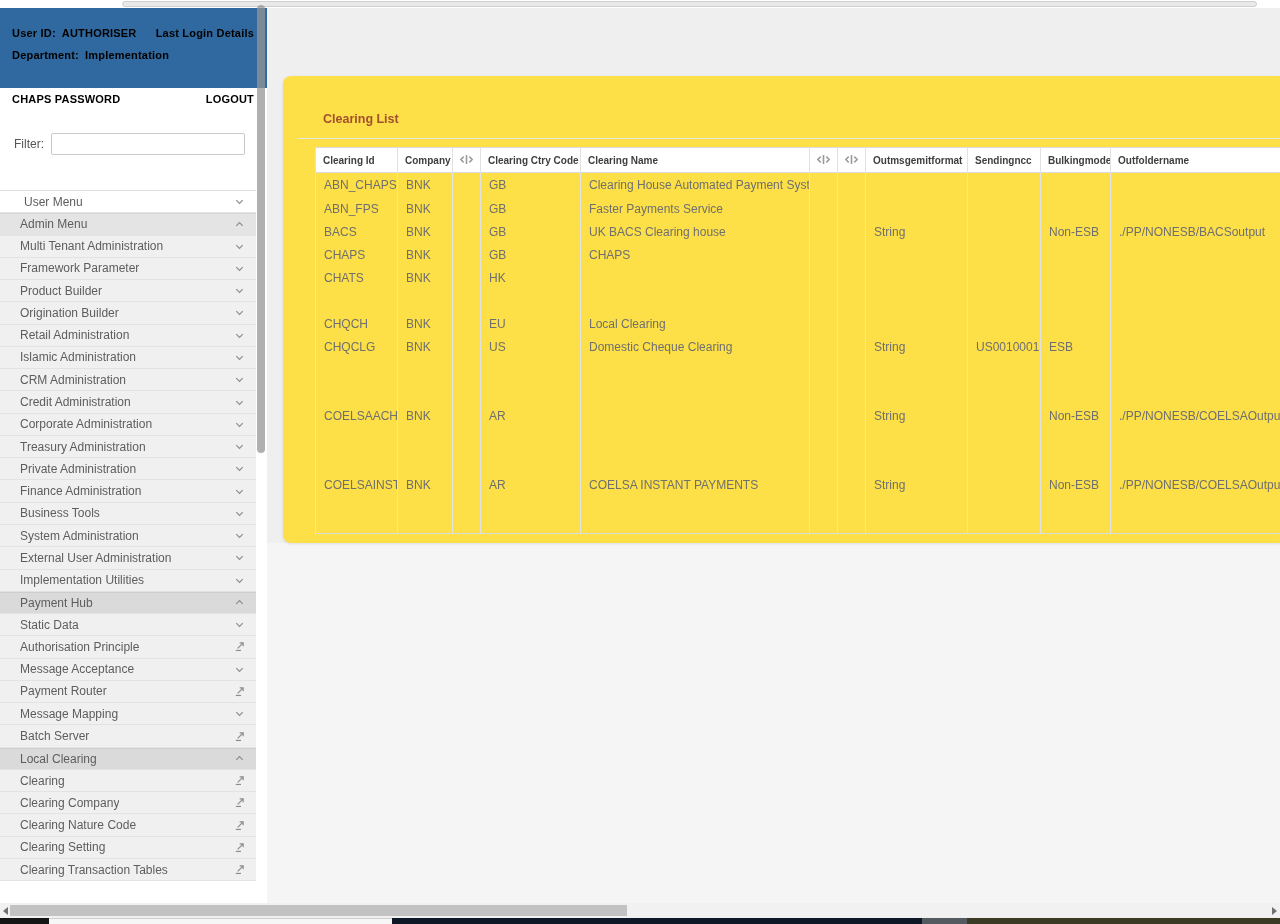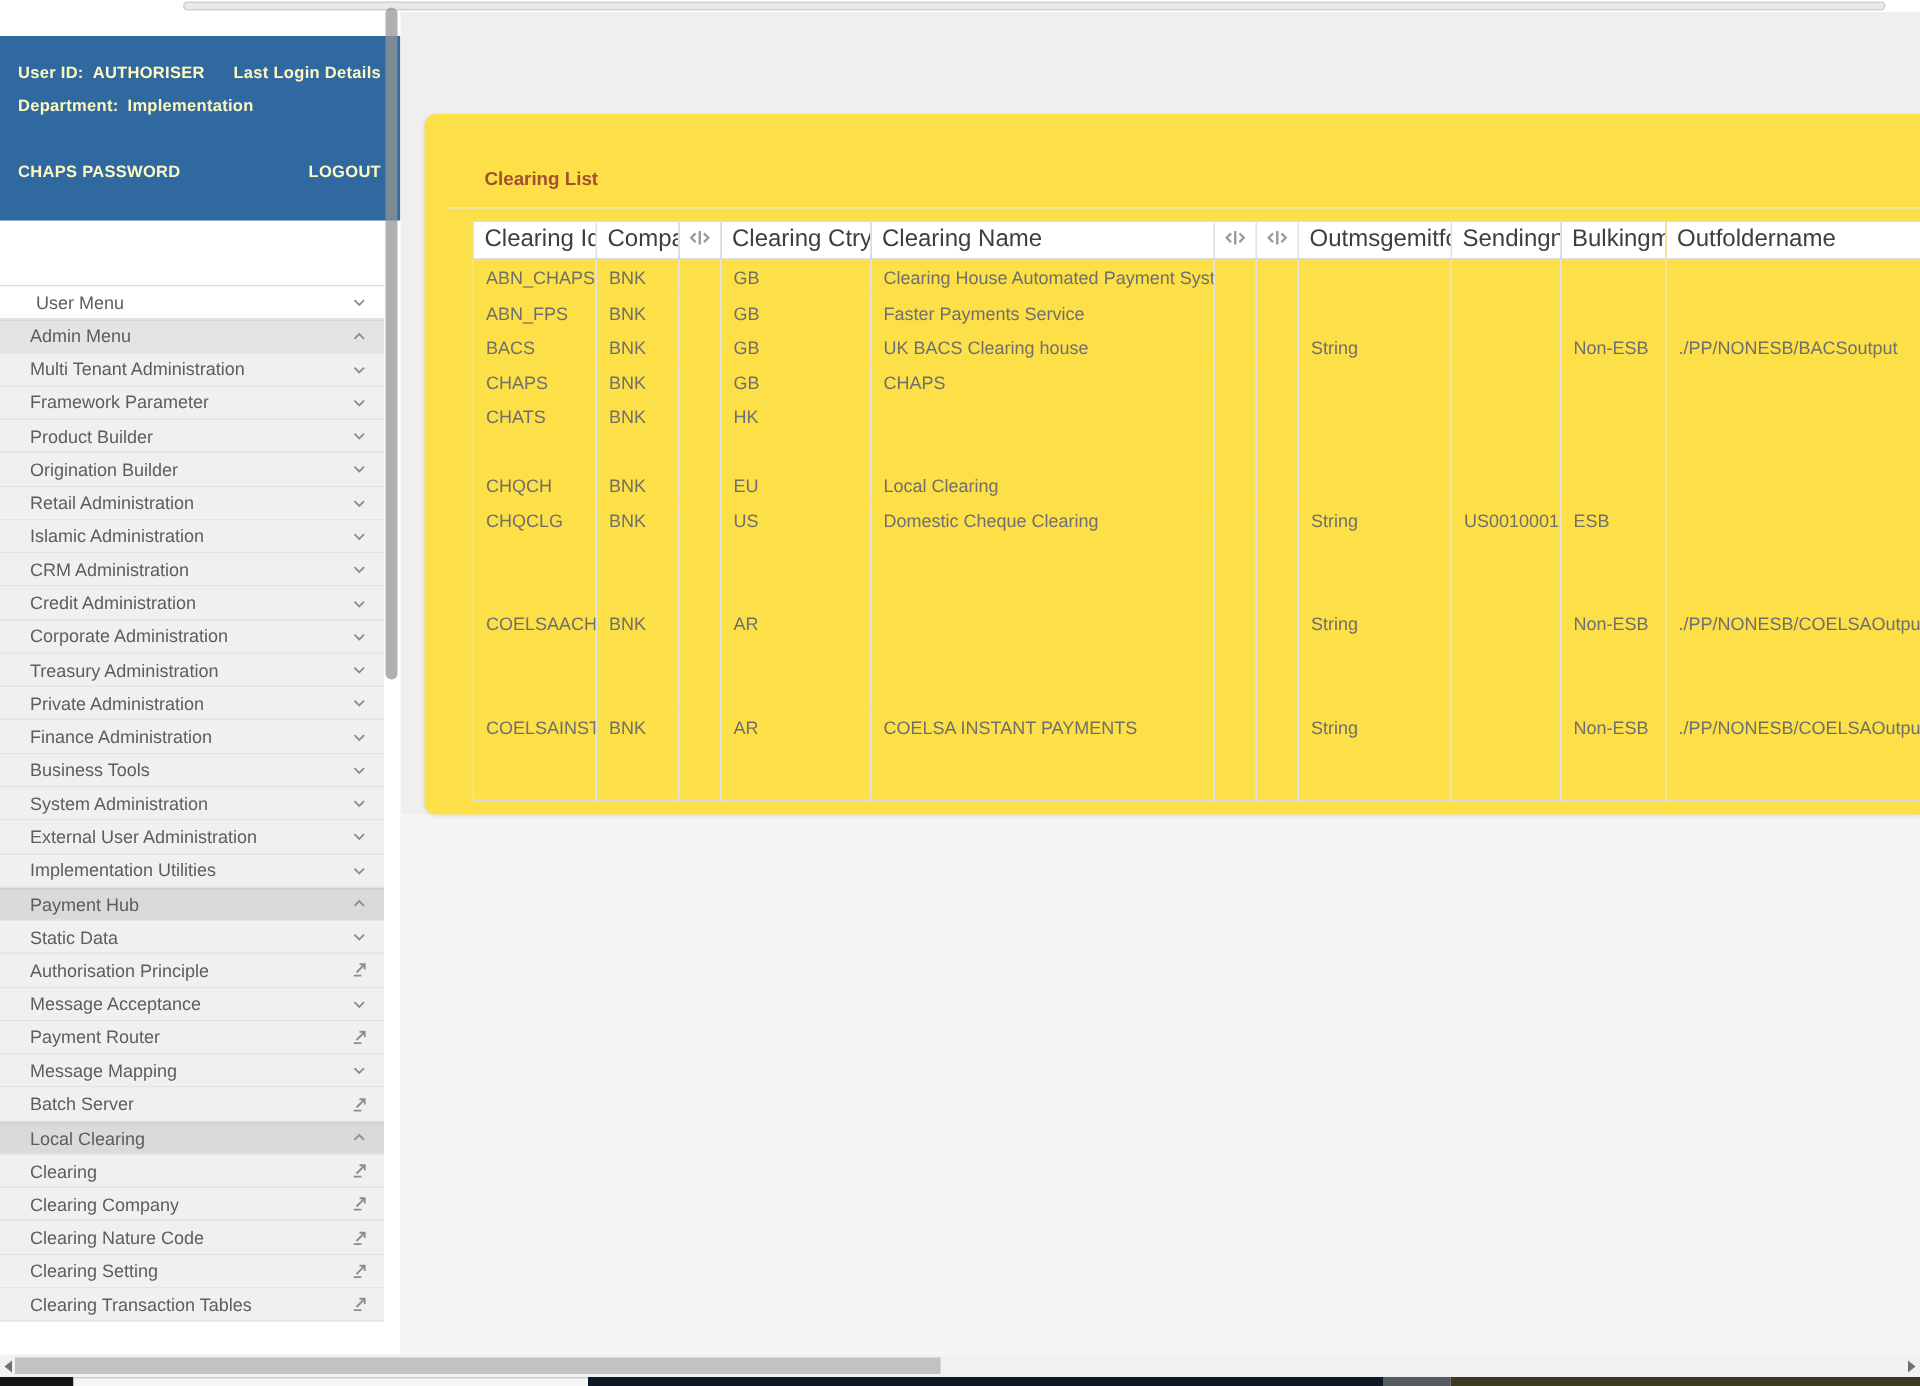--- a/index.html
+++ b/index.html
@@ -6,21 +6,21 @@
   html,body { width:1280px; height:924px; overflow:hidden; }
   body { font-family:"Liberation Sans", sans-serif; background:#ffffff; position:relative; }
 
   
   .top-strip { position:absolute; left:122px; top:1px; width:1135px; height:6px;
     background:#e9e9e9; border:1px solid #cfcfcf; border-radius:3px; }
 
   
   .sidebar { position:absolute; left:0; top:8px; width:267px; height:895px; background:#ffffff; overflow:hidden; }
 
-  .blue-header { position:absolute; left:0; top:16px; width:267px; height:123px; background:#30699f; color:#fef9c3; }
+  .blue-header { position:absolute; left:0; top:0; width:267px; height:80px; background:#30699f; color:#000000; }
   .bh-row { position:absolute; left:12px; right:13px; display:flex; justify-content:space-between; align-items:center;
     font-size:11px; font-weight:bold; letter-spacing:.2px; }
   .bh-row .pair span { margin-right:6px; }
   .bh-link { cursor:pointer; }
 
   .filter-row { position:absolute; left:0; top:125px; width:256px; height:22px; display:flex; align-items:center; }
   .filter-label { font-size:12px; color:#555; margin-left:14px; }
   .filter-input { margin-left:7px; width:194px; height:22px; border:1px solid #c9c9c9; border-radius:2px; background:#fff; font-size:12px; padding:0 5px; }
 
   .menu { position:absolute; left:0; top:182px; width:256px; border-top:1px solid #dedede; }
@@ -41,21 +41,21 @@
   .main-bg { position:absolute; left:267px; top:8px; width:1013px; height:895px; background:#efefef; }
   .main-bg-lower { position:absolute; left:267px; top:543px; width:1013px; height:360px; background:#f5f5f5; }
 
   .card { position:absolute; left:283px; top:76px; width:997px; height:467px; background:#fde047;
     border-radius:8px 0 0 8px; box-shadow:0 1px 3px rgba(0,0,0,.10); overflow:hidden; }
   .card-title { position:absolute; left:40px; top:36px; font-size:12.5px; font-weight:bold; color:#a2502f; }
   .card-divider { position:absolute; left:15px; right:0; top:62px; height:1px; background:#e6e6e6; }
 
   .table-wrap { position:absolute; left:32px; top:71px; width:965px; height:387px; overflow:hidden; }
   table.clearing { border-collapse:collapse; table-layout:fixed; width:1025px; border:1px solid #dcdcdc; }
-  table.clearing th { height:25px; font-size:16px; font-weight:400; color:#3e3e3e; text-align:left;
+  table.clearing th { height:25px; font-size:10px; font-weight:700; color:#3e3e3e; text-align:left;
     padding:0 4px 0 7px; border-left:1px solid #e2e2e2; border-bottom:1px solid #dcdcdc;
     white-space:nowrap; overflow:hidden; background:#fff; }
   table.clearing th.resize { text-align:center; padding:0; }
   table.clearing td { font-size:12px; color:#6f6f6f; vertical-align:top; padding:5px 4px 0 8px;
     border-left:1px solid #e2e2e2; white-space:nowrap; overflow:hidden; }
 
   
   .h-scroll { position:absolute; left:0; top:903px; width:1280px; height:15px; background:#f1f1f1; }
   .h-thumb { position:absolute; left:10px; top:2px; width:617px; height:11px; background:#c2c2c2; }
   .arrow-left { position:absolute; left:3px; top:3.5px; width:0; height:0;
@@ -87,20 +87,24 @@
       <span class="pair">
         <span>Department:</span><span>Implementation</span>
       </span>
     </div>
     <div class="bh-row" style="top:85px;">
       <span class="bh-link">CHAPS PASSWORD</span>
       <span class="bh-link">LOGOUT</span>
     </div>
   </div>
 
+  <div class="filter-row">
+    <span class="filter-label">Filter:</span>
+    <input class="filter-input" type="text" value="" style="">
+  </div>
 
   <div class="menu">
       <div class="menu-item hl-none">
         <span class="mi-label">User Menu</span>
         <span class="mi-icon">
           <svg width="11" height="11" viewBox="0 0 12 12">
             <polyline points="2.5,4.5 6,8 9.5,4.5" fill="none" stroke="#8c8c8c" stroke-width="1.3"></polyline>
           </svg>
         </span>
       </div>

